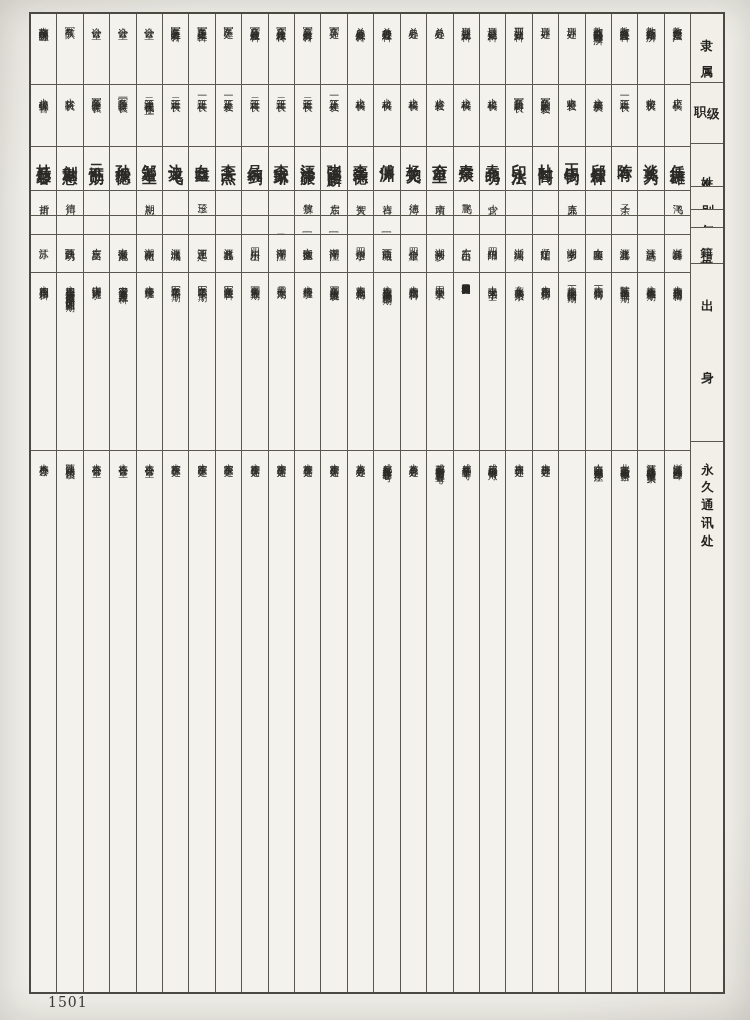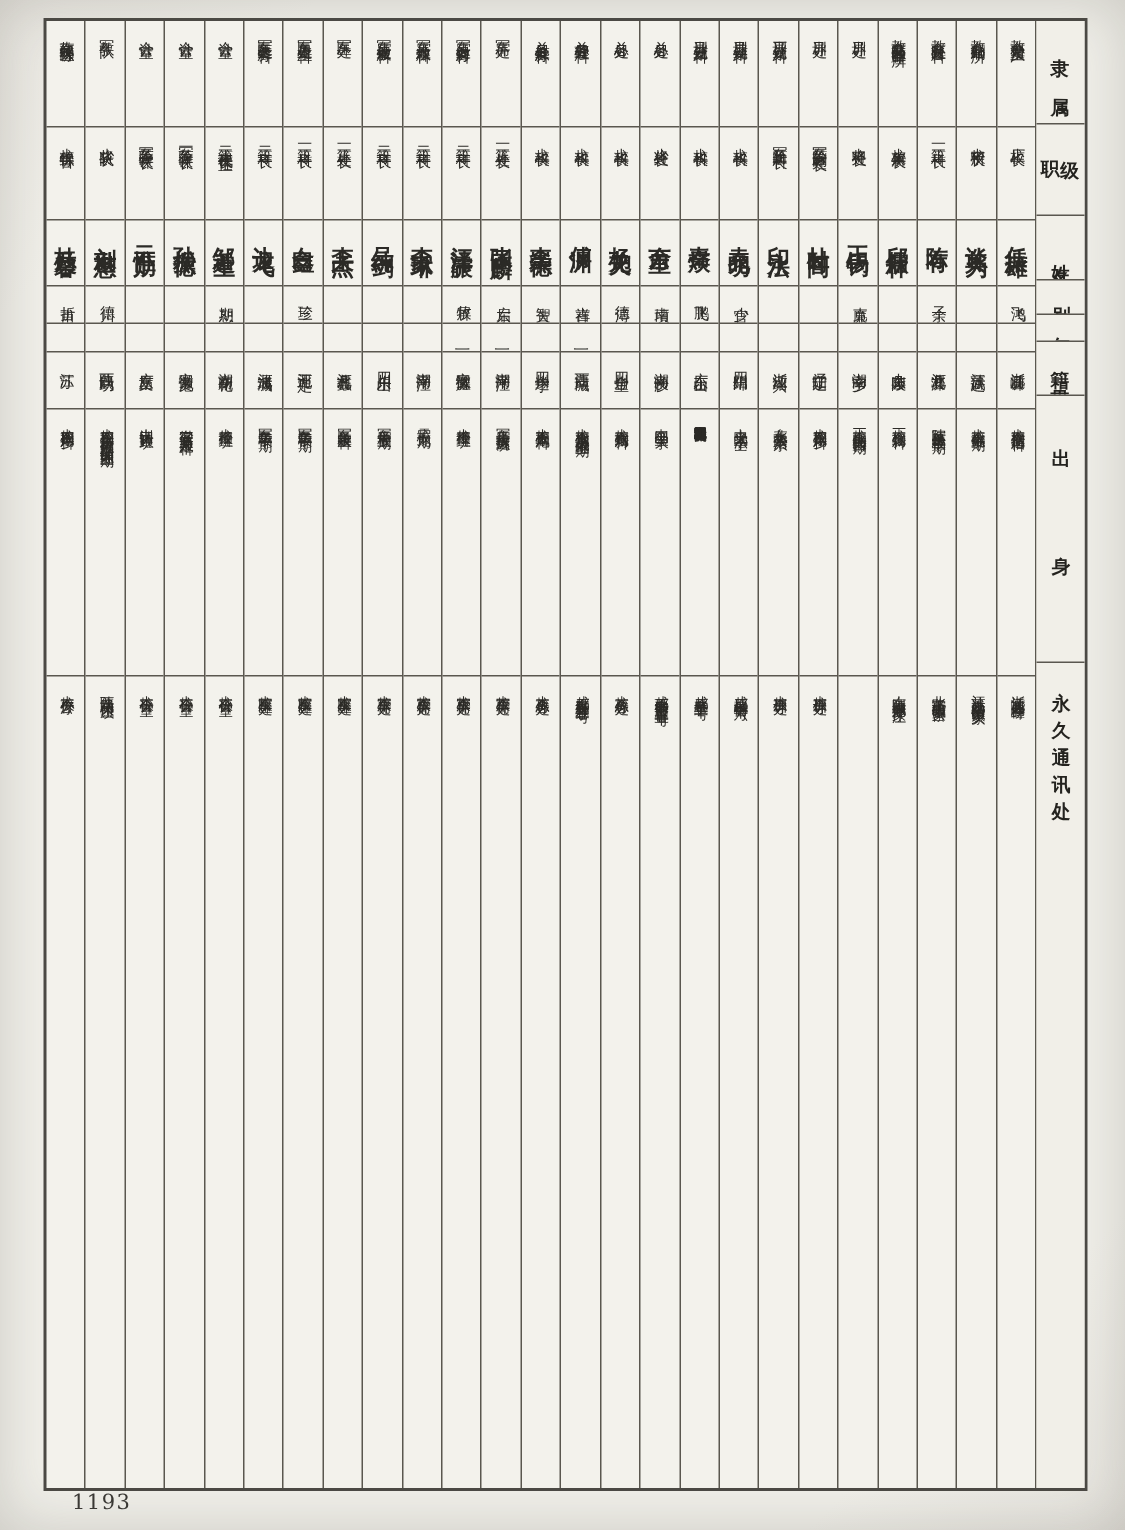--- a/index.html
+++ b/index.html
@@ -769,14 +769,14 @@
         </div>
       <div class="cell c-origin">
           <span class="vt ls-xxl">出身</span>
         </div>
       <div class="cell c-addr">
           <span class="vt ls-addr">永久通讯处</span>
         </div>
     </div>
   </div>
 
-  <div class="pageno">1193</div>
+  <div class="pageno">1501</div>
 </div>
 
 </body></html>

